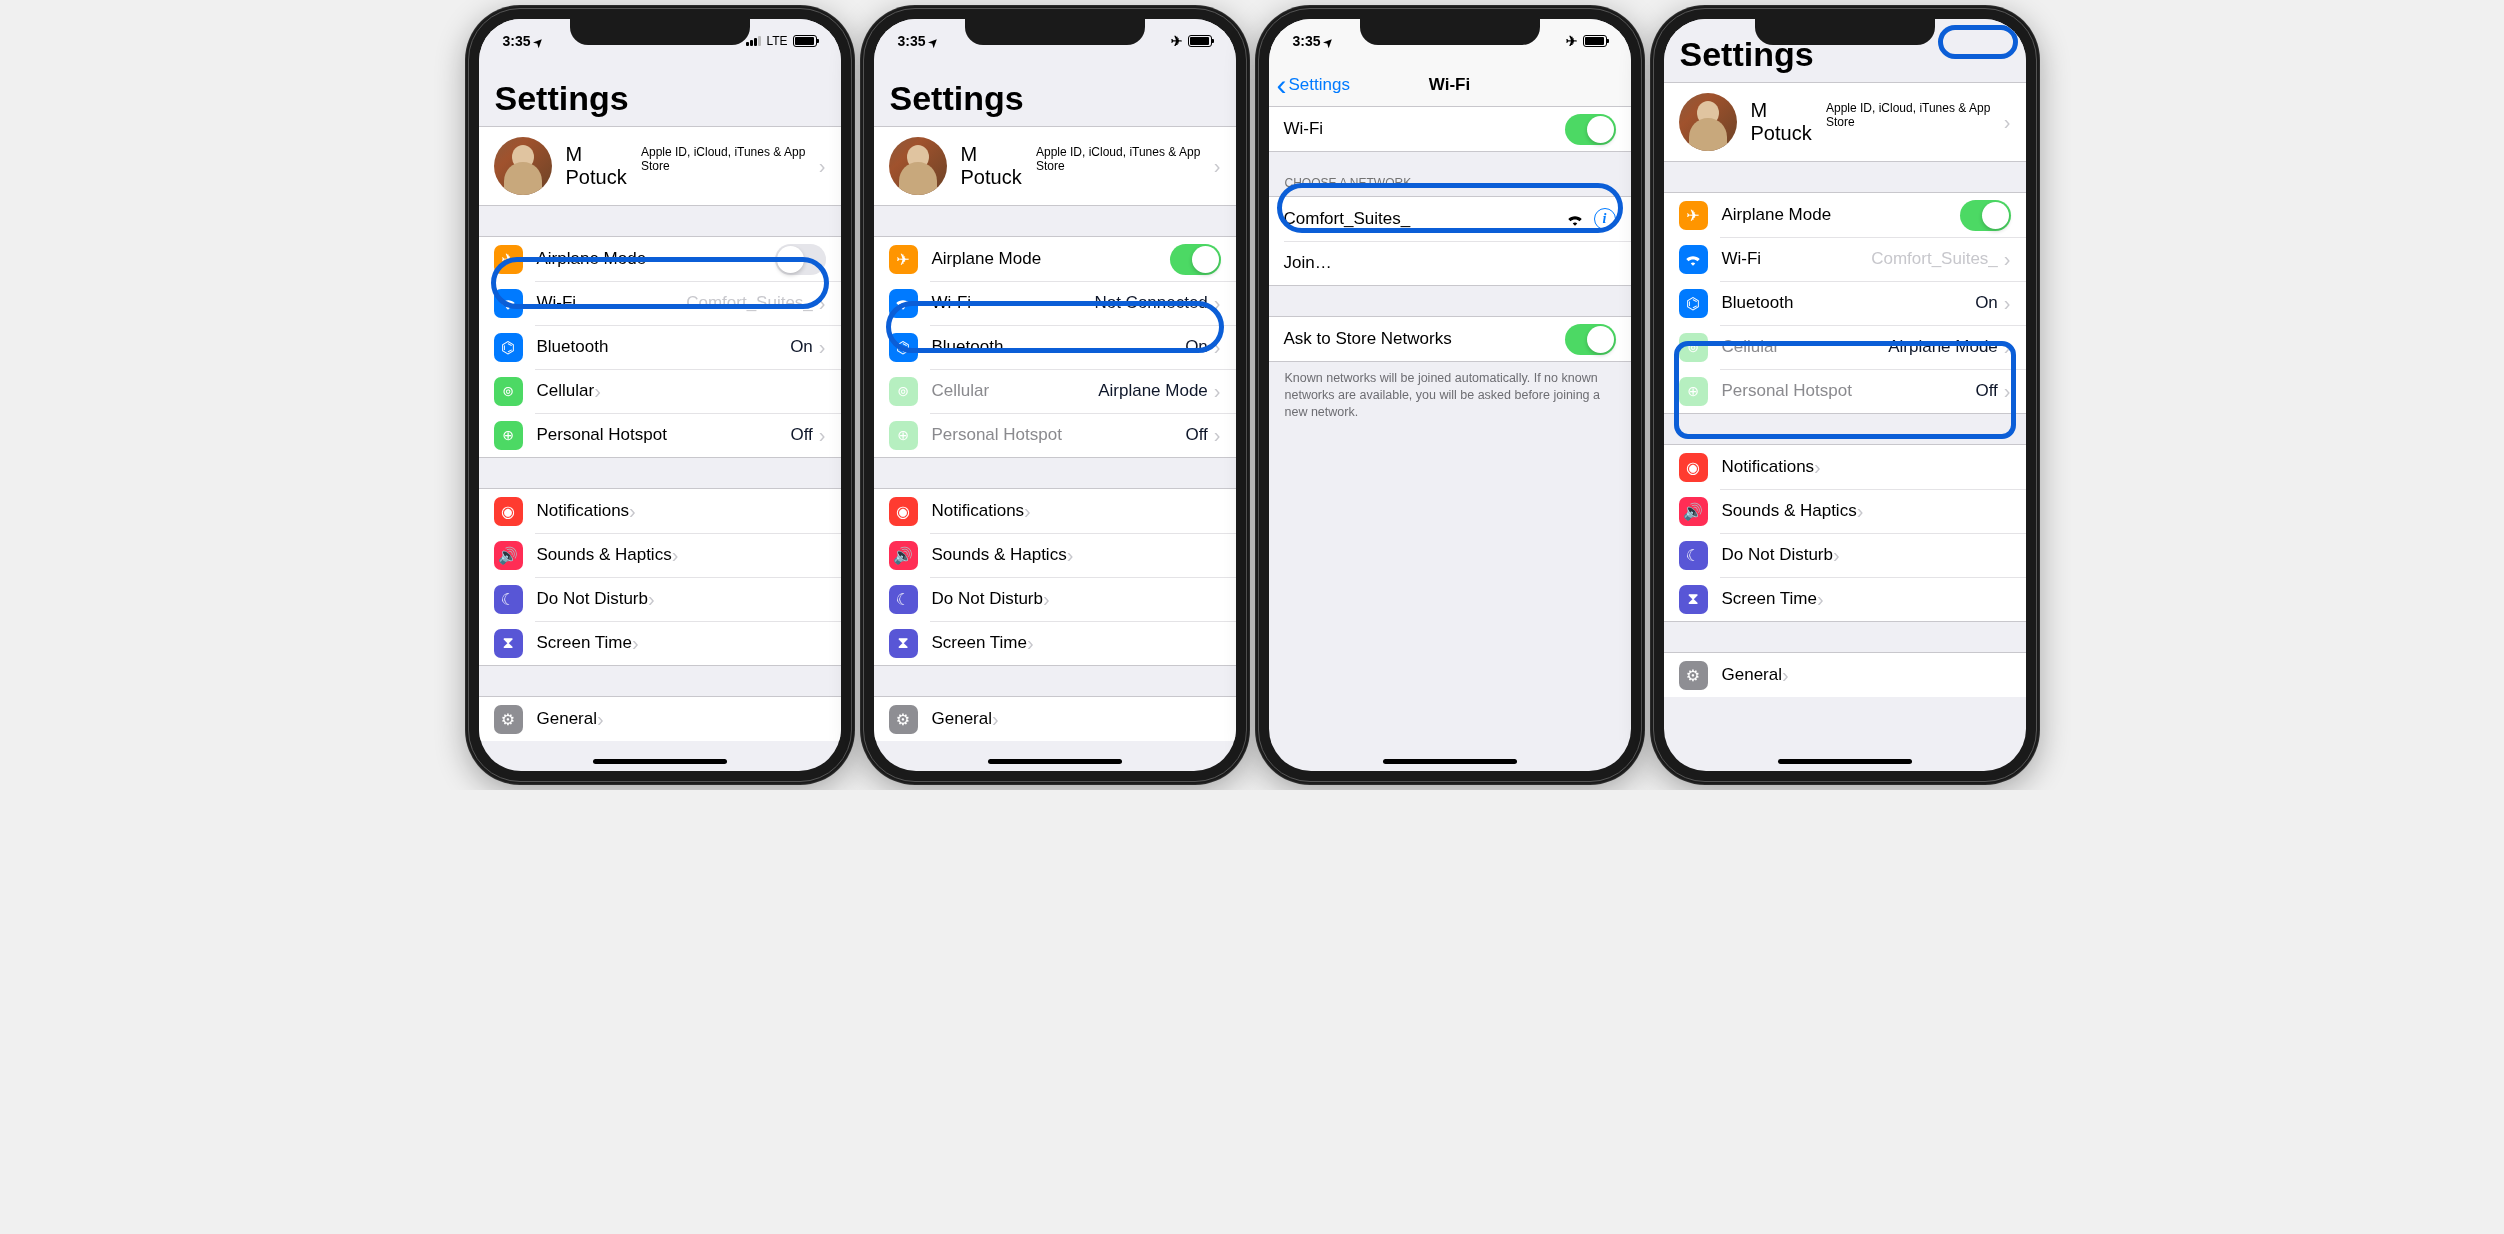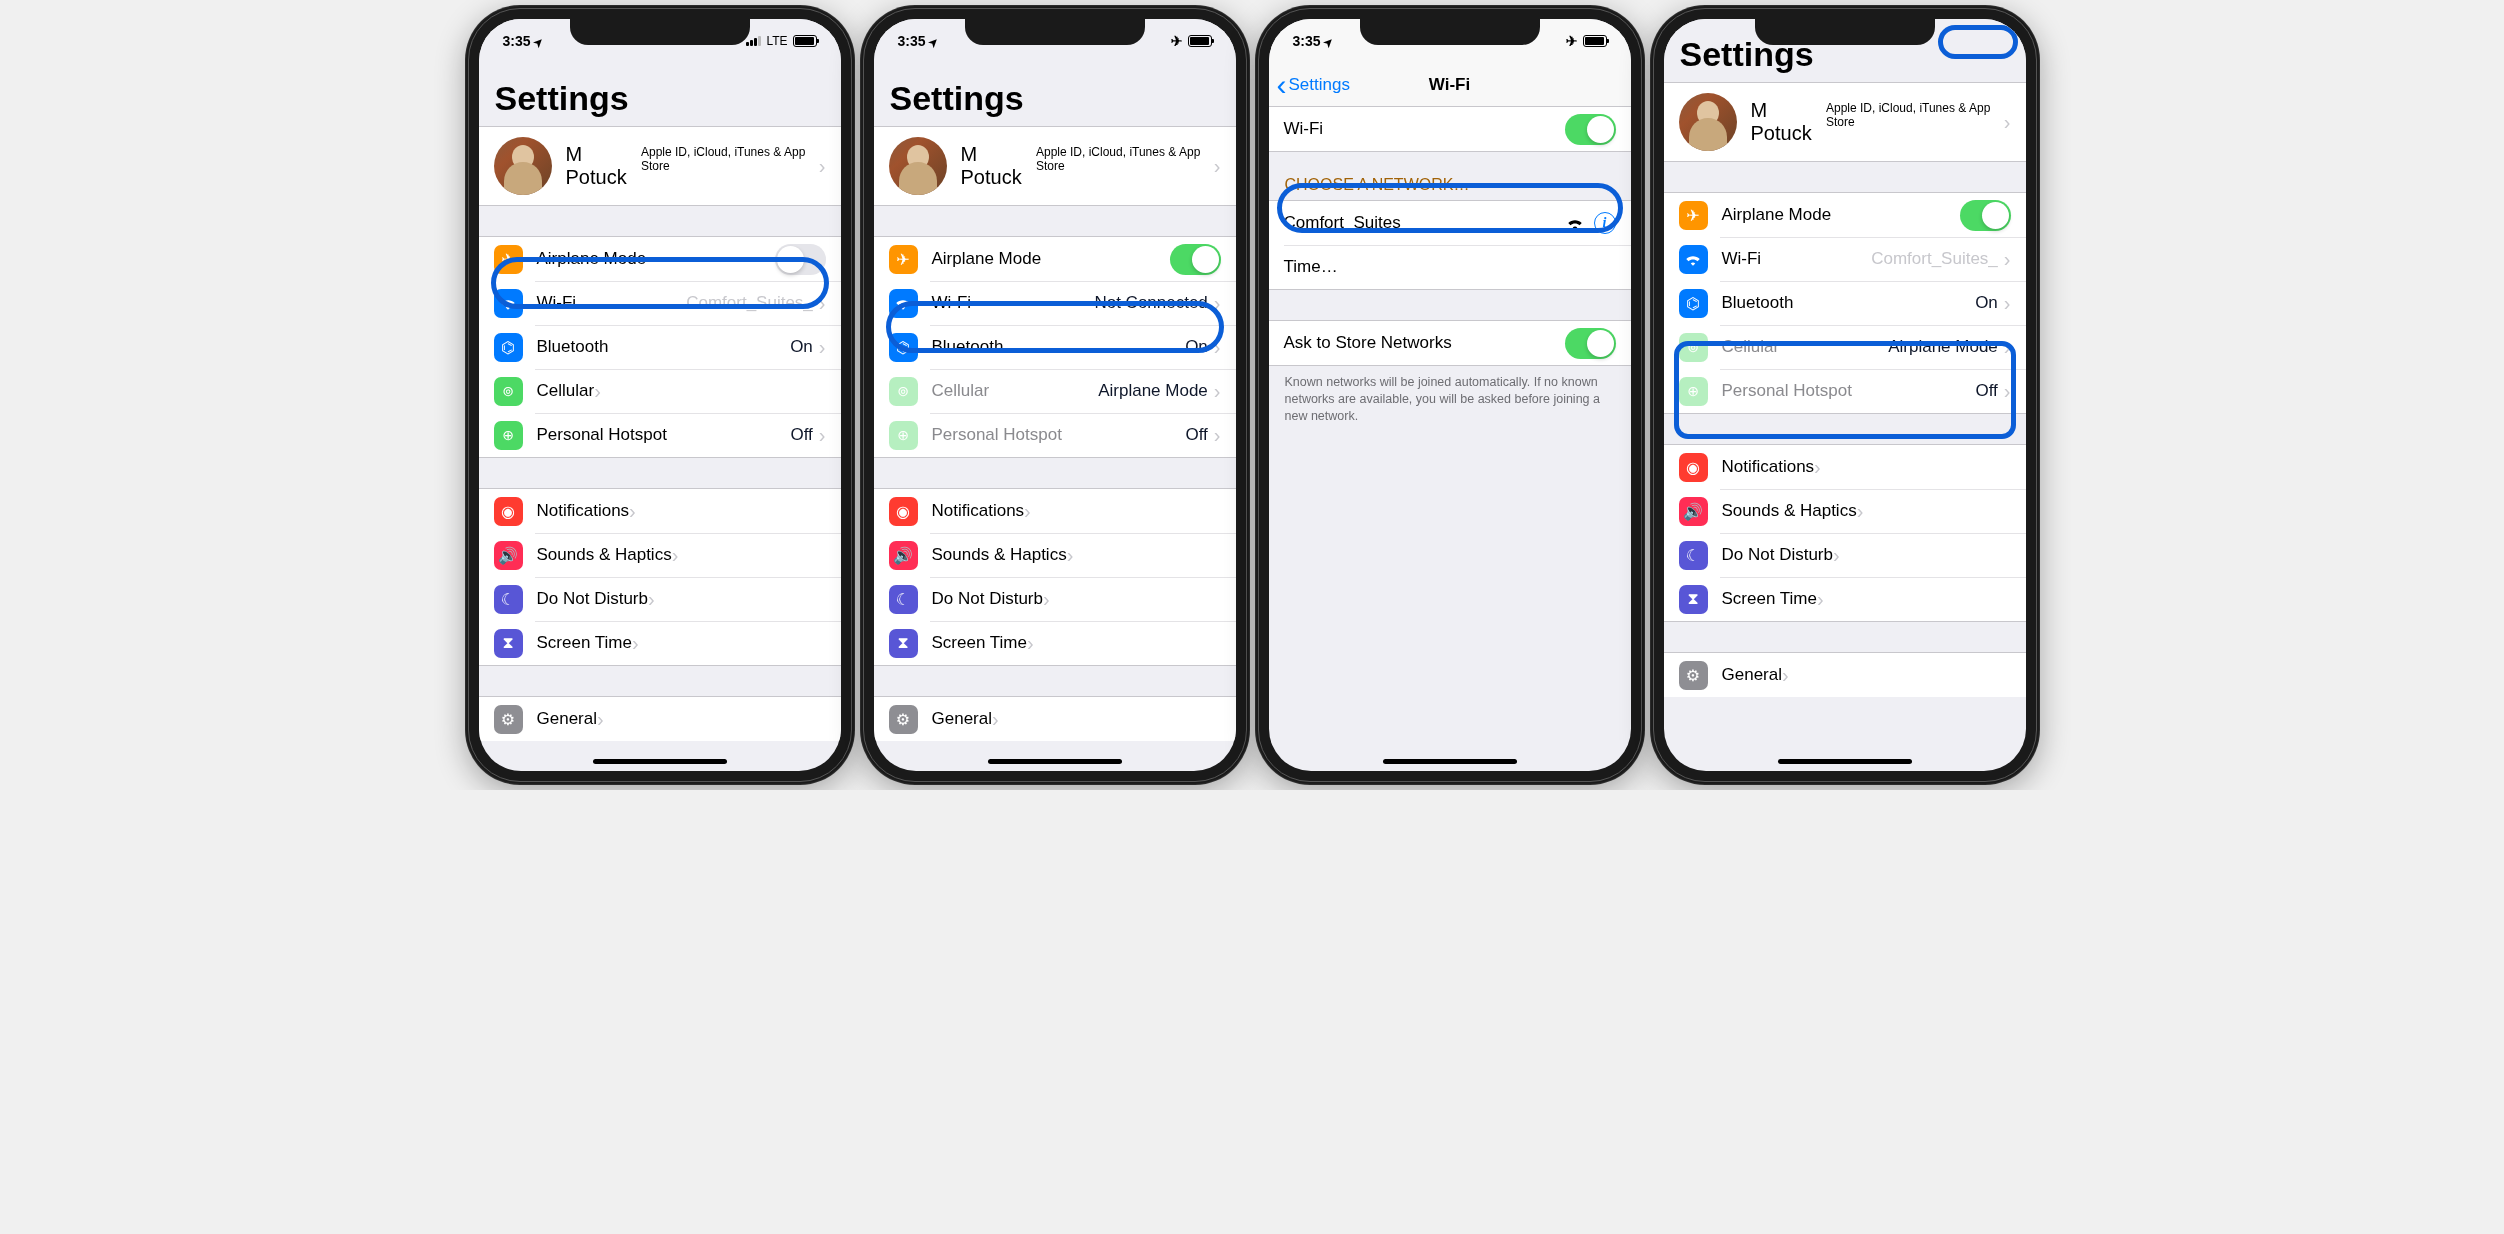--- a/index.html
+++ b/index.html
@@ -94,22 +94,22 @@
 .nav-title {
   position: absolute;
   left: 50%;
   transform: translateX(-50%);
   font-size: 17px;
   font-weight: 600;
 }
 .group-spacer { height: 30px; }
 .group-header {
   padding: 24px 16px 6px;
-  font-size: 16px;
-  color: #a16207;
+  font-size: 12px;
+  color: #737373;
   text-transform: uppercase;
 }
 .group-footer {
   padding: 8px 16px;
   font-size: 12.5px;
   color: #6d6d72;
   line-height: 1.35;
 }
 .cell-group {
   background: #fff;
@@ -495,21 +495,21 @@
       <div class="highlight-ring" style="left:8px; right:8px; top:76px; height:50px"></div>
       <div class="cell-group">
         <div class="cell no-icon">
           <div class="cell-title">Comfort_Suites_</div>
           <svg class="wifi-glyph" style="color:#000;margin-left:auto;margin-right:10px" viewBox="0 0 24 18">
               <path d="M12 18l-3-3c1.7-1.7 4.3-1.7 6 0l-3 3zm-6-6l-3-3c5-5 13-5 18 0l-3 3c-3.3-3.3-8.7-3.3-12 0z" fill="#000"></path>
             </svg>
           <div class="info-circle">i</div>
         </div>
         <div class="cell no-icon">
-          <div class="cell-title">Time…</div>
+          <div class="cell-title">Join…</div>
         </div>
       </div>
 
       <div class="group-spacer"></div>
       <div class="cell-group">
         <div class="cell no-icon">
           <div class="cell-title">Ask to Store Networks</div>
           <div class="toggle on"></div>
         </div>
       </div>

